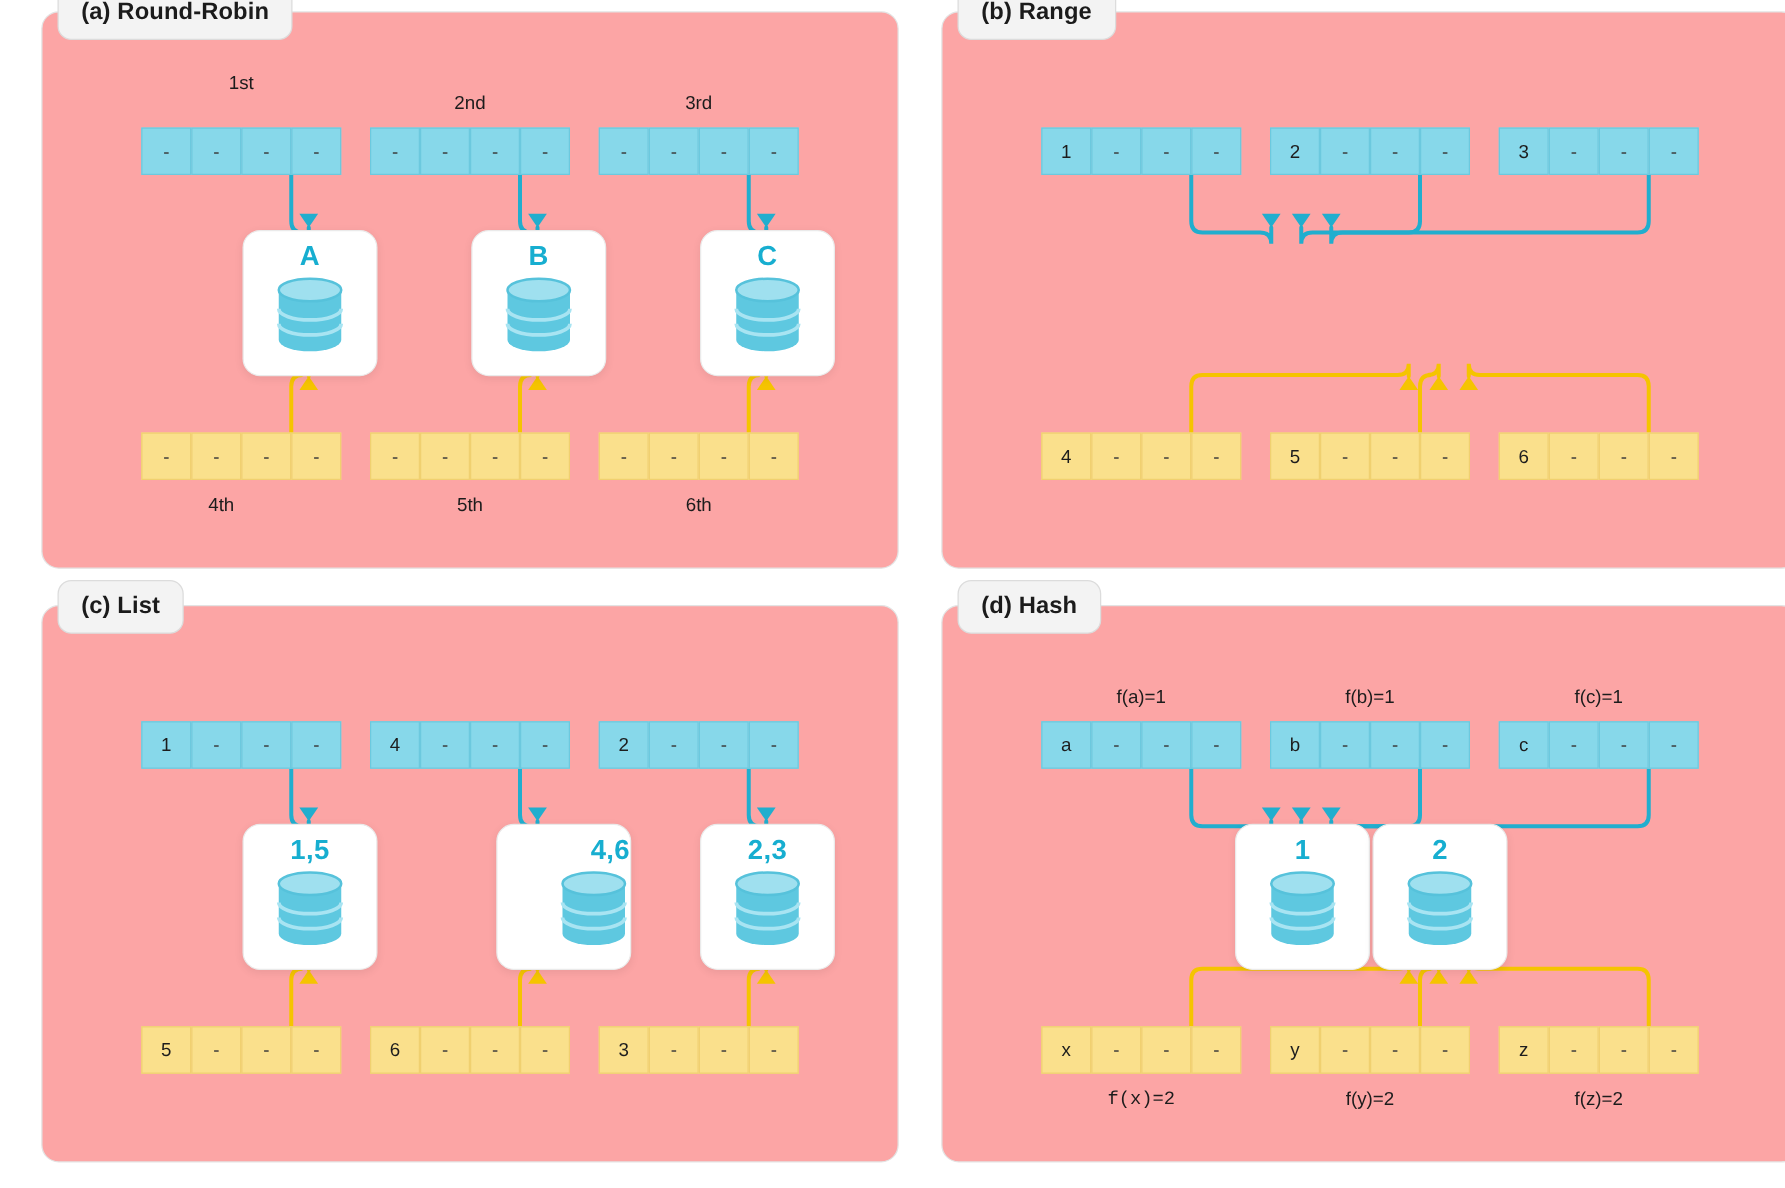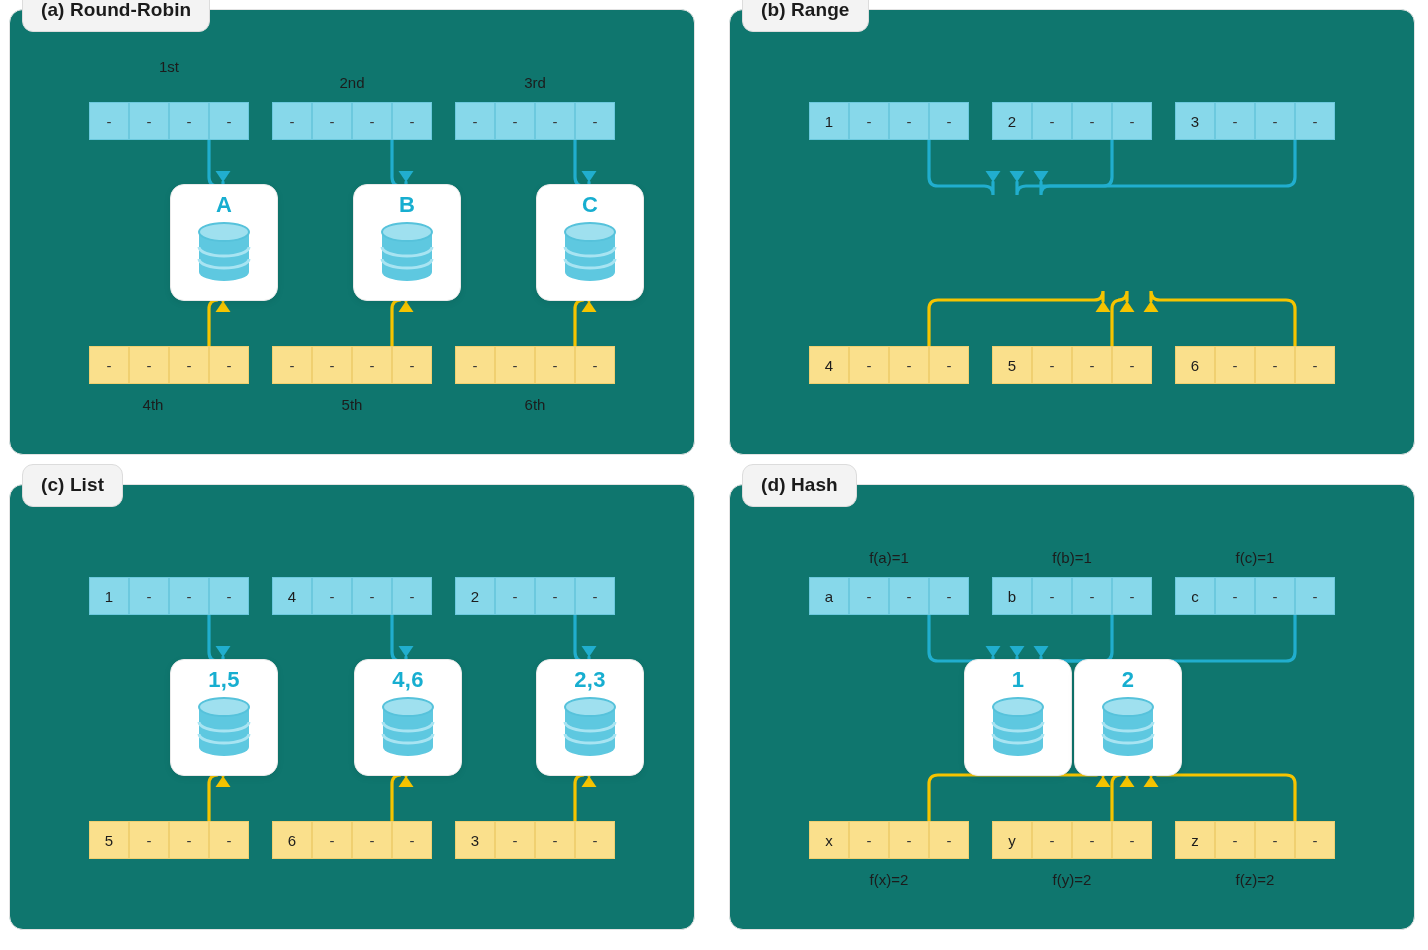--- a/index.html
+++ b/index.html
@@ -7,23 +7,24 @@
     width:1428px;height:950px;
     background:#ffffff;
     font-family:"Liberation Sans", sans-serif;
     overflow:hidden;
   }
   #root{position:relative;width:1428px;height:950px;}
 
   
   .panel{
     position:absolute;
-    background:#0f766e;
+    background:#fca5a5;
     border:1px solid #e3e3e3;
     border-radius:14px;
+    margin-left:24px;
   }
   .panel-badge{
     position:absolute;
     left:12px;top:-21px;
     background:#f3f3f3;
     border:1px solid #dcdcdc;
     border-radius:11px;
     padding:9px 18px 10px 18px;
     font-size:19px;
     font-weight:bold;
@@ -257,21 +258,21 @@
       <div class="node" style="left: 160px; top: 174px;">
         <div class="node-title">1,5</div>
         <div class="node-db"><svg width="58" height="62" viewBox="0 0 58 62">
             <path d="M4 11 h50 v40 a25 9 0 0 1 -50 0 z" fill="#5ec8e0"></path>
             <ellipse cx="29" cy="11" rx="25" ry="9" fill="#9fe0ef"></ellipse>
             <ellipse cx="29" cy="11" rx="25" ry="9" fill="none" stroke="#56c2db" stroke-width="2"></ellipse>
             <path d="M4 26 a25 9 0 0 0 50 0" fill="none" stroke="#a8e4f2" stroke-width="3"></path>
             <path d="M4 38 a25 9 0 0 0 50 0" fill="none" stroke="#a8e4f2" stroke-width="3"></path>
           </svg></div>
       </div>
-      <div class="node" style="left: 344px; top: 174px;">
+      <div class="node" style="left: 363px; top: 174px; align-items: flex-end;">
         <div class="node-title">4,6</div>
         <div class="node-db"><svg width="58" height="62" viewBox="0 0 58 62">
             <path d="M4 11 h50 v40 a25 9 0 0 1 -50 0 z" fill="#5ec8e0"></path>
             <ellipse cx="29" cy="11" rx="25" ry="9" fill="#9fe0ef"></ellipse>
             <ellipse cx="29" cy="11" rx="25" ry="9" fill="none" stroke="#56c2db" stroke-width="2"></ellipse>
             <path d="M4 26 a25 9 0 0 0 50 0" fill="none" stroke="#a8e4f2" stroke-width="3"></path>
             <path d="M4 38 a25 9 0 0 0 50 0" fill="none" stroke="#a8e4f2" stroke-width="3"></path>
           </svg></div>
       </div>
       <div class="node" style="left: 526px; top: 174px;">
@@ -360,21 +361,21 @@
             <path d="M4 26 a25 9 0 0 0 50 0" fill="none" stroke="#a8e4f2" stroke-width="3"></path>
             <path d="M4 38 a25 9 0 0 0 50 0" fill="none" stroke="#a8e4f2" stroke-width="3"></path>
           </svg></div>
       </div>
       <div class="arr yellow" style="left: 79px; top: 336px;">
         <div class="cell">x</div>
         <div class="cell dash">-</div>
         <div class="cell dash">-</div>
         <div class="cell dash">-</div>
       </div>
-      <div class="albl" style="left: 69px; top: 386px; width: 180px;">f(x)=2</div>
+      <div class="albl" style="left: 69px; top: 386px; width: 180px; font-family: Liberation Mono, monospace;">f(x)=2</div>
       <div class="arr yellow" style="left: 262px; top: 336px;">
         <div class="cell">y</div>
         <div class="cell dash">-</div>
         <div class="cell dash">-</div>
         <div class="cell dash">-</div>
       </div>
       <div class="albl" style="left: 252px; top: 386px; width: 180px;">f(y)=2</div>
       <div class="arr yellow" style="left: 445px; top: 336px;">
         <div class="cell">z</div>
         <div class="cell dash">-</div>

